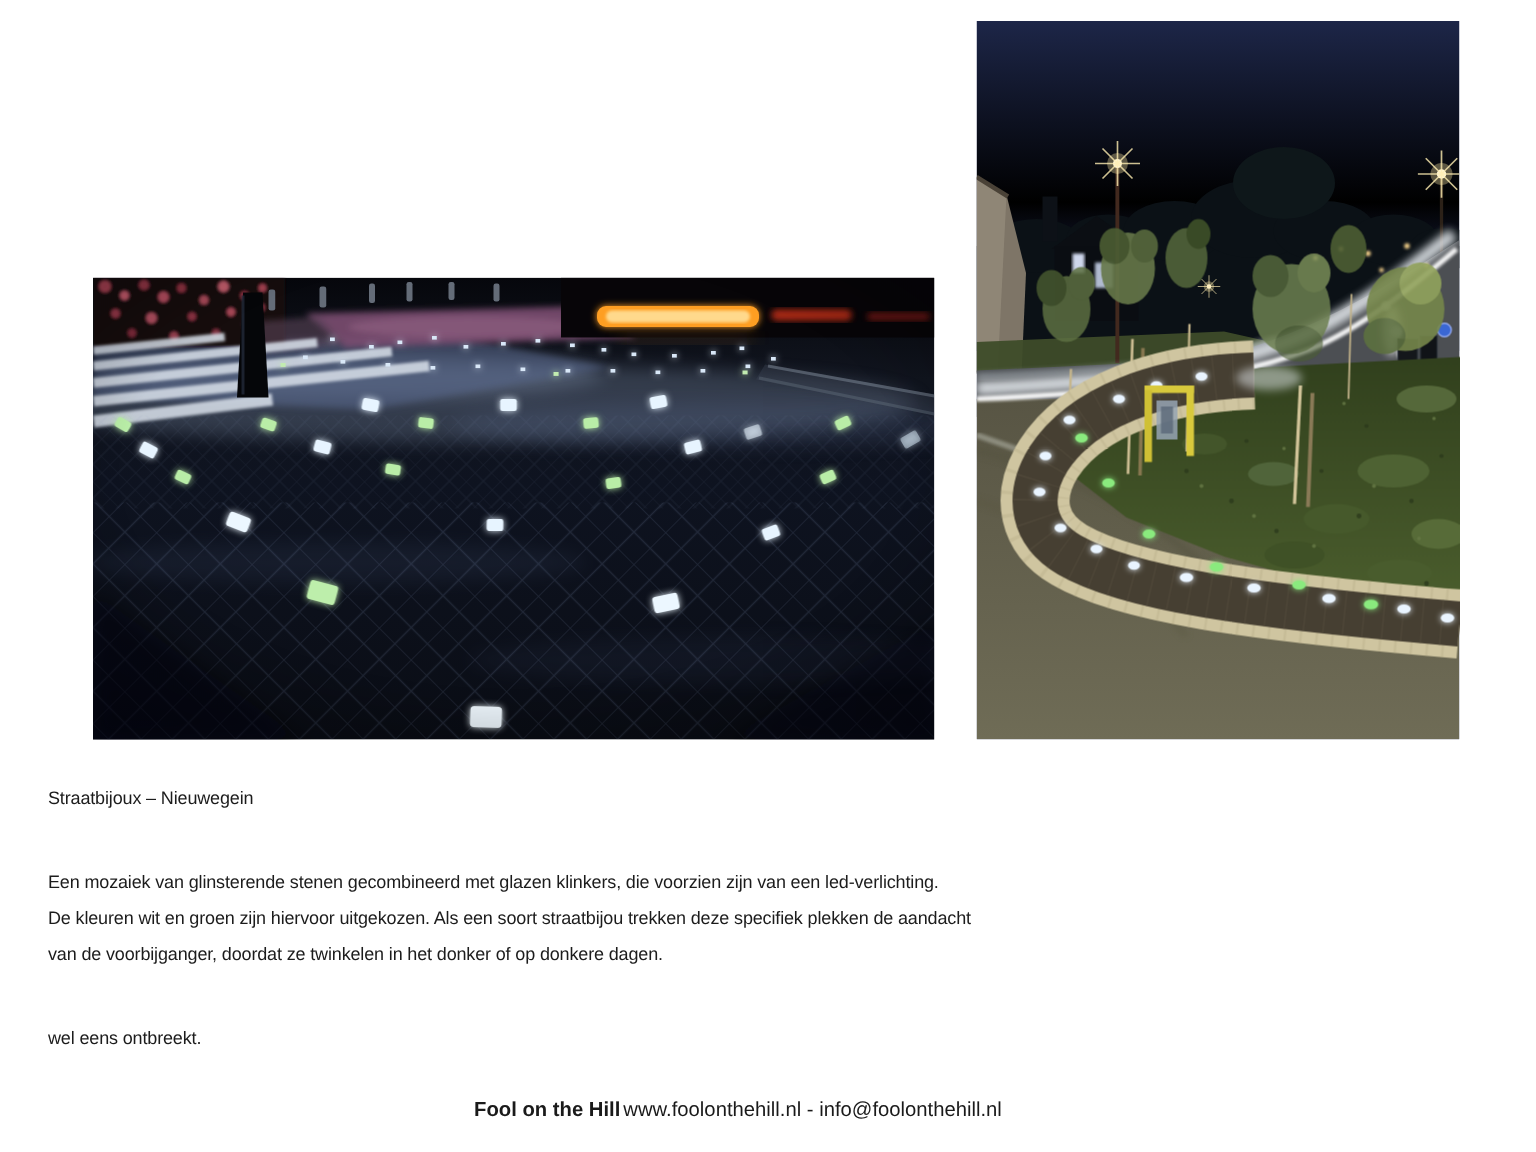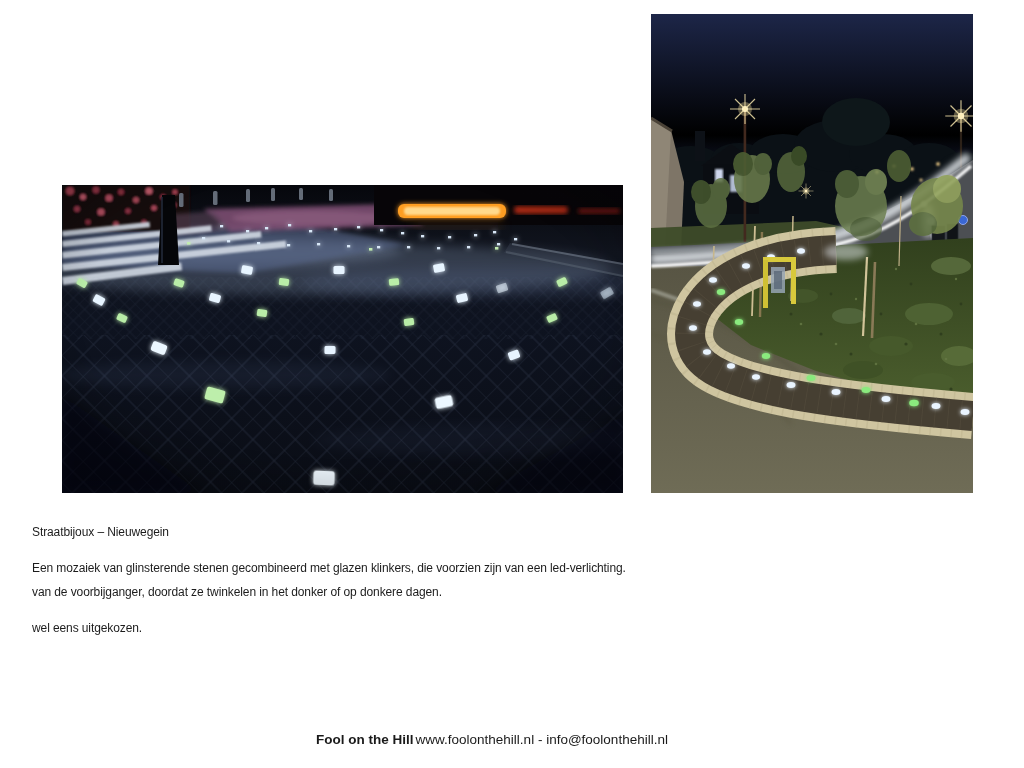--- a/index.html
+++ b/index.html
@@ -11,21 +11,21 @@
   .slide{position:absolute;inset:0;}
   figure.photo{margin:0;position:absolute;overflow:hidden;}
   figure.photo svg{display:block;}
   .photo-left{left:62px;top:185px;width:561px;height:308px;}
   .photo-right{left:651px;top:14px;width:322px;height:479px;}
   .textblock{
     position:absolute;left:32px;top:520px;
     color:#1c1c1c;font-size:12px;line-height:24px;white-space:nowrap;
     letter-spacing:-0.1px;
   }
-  .para{margin-top:12px;}
+  .para{margin-top:32px;}
   .line{height:24px;}
   .footer{
     position:absolute;left:0;top:732px;width:984px;text-align:center;
     font-size:13.5px;color:#1a1a1a;white-space:nowrap;
   }
   .footer .brand{font-weight:700;margin-right:2px;}
 </style>
 </head>
 <body>
 
@@ -450,24 +450,25 @@
         <rect x="120" y="253" width="14" height="26" fill="#97a4b4" opacity="0.85"></rect>
         <rect x="123" y="257" width="8" height="18" fill="#5a6878" opacity="0.8"></rect>
       </g>
     </svg>
   </figure>
 
   <div class="textblock">
     <div class="line title">Straatbijoux – Nieuwegein</div>
     <div class="para">
       <div class="line">Een mozaiek van glinsterende stenen gecombineerd met glazen klinkers, die voorzien zijn van een led-verlichting.</div>
+      <div class="line">De kleuren wit en groen zijn hiervoor uitgekozen. Als een soort straatbijou trekken deze specifiek plekken de aandacht</div>
       <div class="line">van de voorbijganger, doordat ze twinkelen in het donker of op donkere dagen.</div>
     </div>
     <div class="para">
-      <div class="line">wel eens uitgekozen.</div>
+      <div class="line">wel eens ontbreekt.</div>
     </div>
   </div>
 
   <div class="footer">
     <span class="brand">Fool on the Hill</span><span>www.foolonthehill.nl - info@foolonthehill.nl</span>
   </div>
 
 </div>
 
 </body></html>

